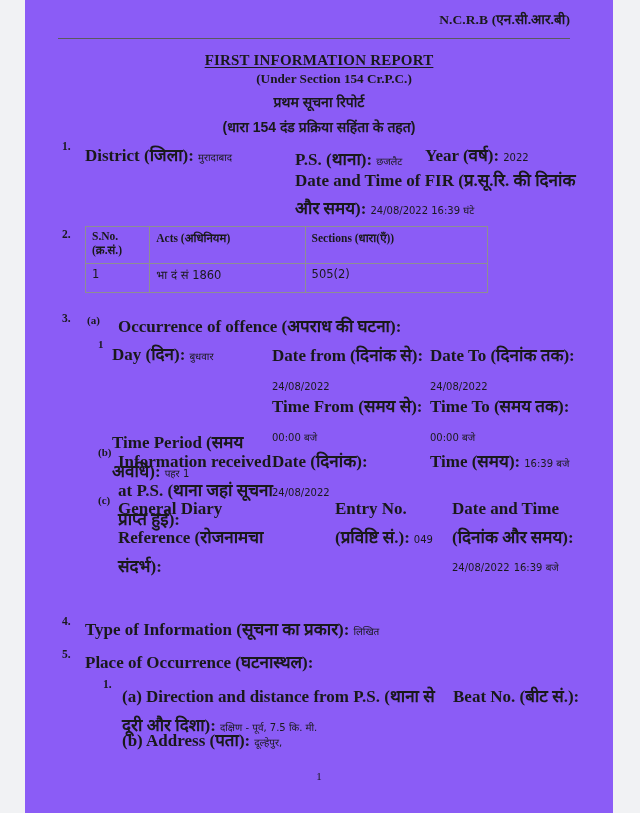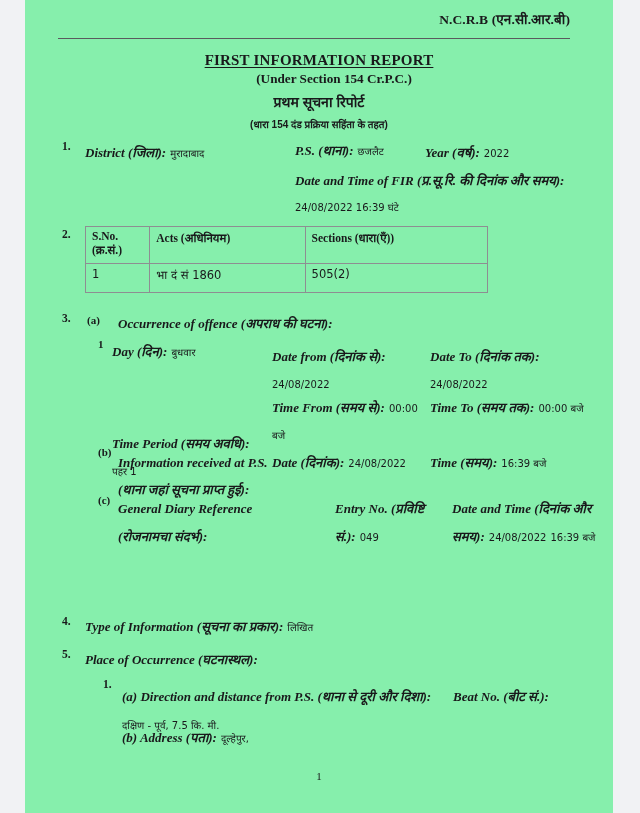--- a/index.html
+++ b/index.html
@@ -13,21 +13,21 @@
     overflow: hidden;
     font-family: "Liberation Serif", "DejaVu Serif", serif;
     color: #19191b;
   }
   .page {
     position: absolute;
     left: 25px;
     top: 0;
     width: 588px;
     height: 813px;
-    background: #86efac;
+    background: #8b5cf6;
     box-sizing: border-box;
   }
   
   .ncrb {
     position: absolute;
     right: 43px;
     top: 10px;
     font-weight: bold;
     font-size: 13.5px;
     letter-spacing: 0.1px;
@@ -60,21 +60,21 @@
     font-weight: bold;
     margin-top: 2px;
     padding-left: 30px;
   }
   .t-hi1 {
     font-size: 14px;
     font-weight: bold;
     margin-top: 5px;
   }
   .t-hi2 {
-    font-size: 10px;
+    font-size: 14px;
     font-weight: bold;
     margin-top: 6px;
   }
 
   
   .body {
     position: absolute;
     left: 0;
     top: 140px;
     width: 588px;
@@ -83,37 +83,36 @@
     position: relative;
     display: block;
   }
   .num {
     position: absolute;
     font-size: 11.5px;
     font-weight: bold;
   }
   .lbl {
     font-weight: bold;
-    font-size: 13px;
-    font-style: italic;
+    font-size: 17px;
   }
   .val {
     font-weight: normal;
     font-size: 10px;
     font-family: "DejaVu Sans", "Liberation Sans", sans-serif;
   }
   .hi {
     font-family: "Liberation Sans", "DejaVu Sans", sans-serif;
   }
 
   
   #sec1 { position: absolute; left: 0; top: 0; width: 588px; height: 78px; }
   #sec1 .num { left: 37px; top: 0px; }
   .s1r1 { position: absolute; left: 60px; top: 3px; }
-  .s1c2 { position: absolute; left: 270px; top: 1px; }
+  .s1c2 { position: absolute; left: 270px; top: 7px; }
   .s1c3 { position: absolute; left: 400px; top: 3px; }
   .s1r2 { position: absolute; left: 60px; top: 27px; }
   .s1c2b { position: absolute; left: 270px; top: 27px; width: 300px; line-height: 1.65; }
 
   
   #sec2 { position: absolute; left: 0; top: 86px; width: 588px; }
   #sec2 .num { left: 37px; top: 2px; }
   table.acts {
     position: absolute;
     left: 60px;

